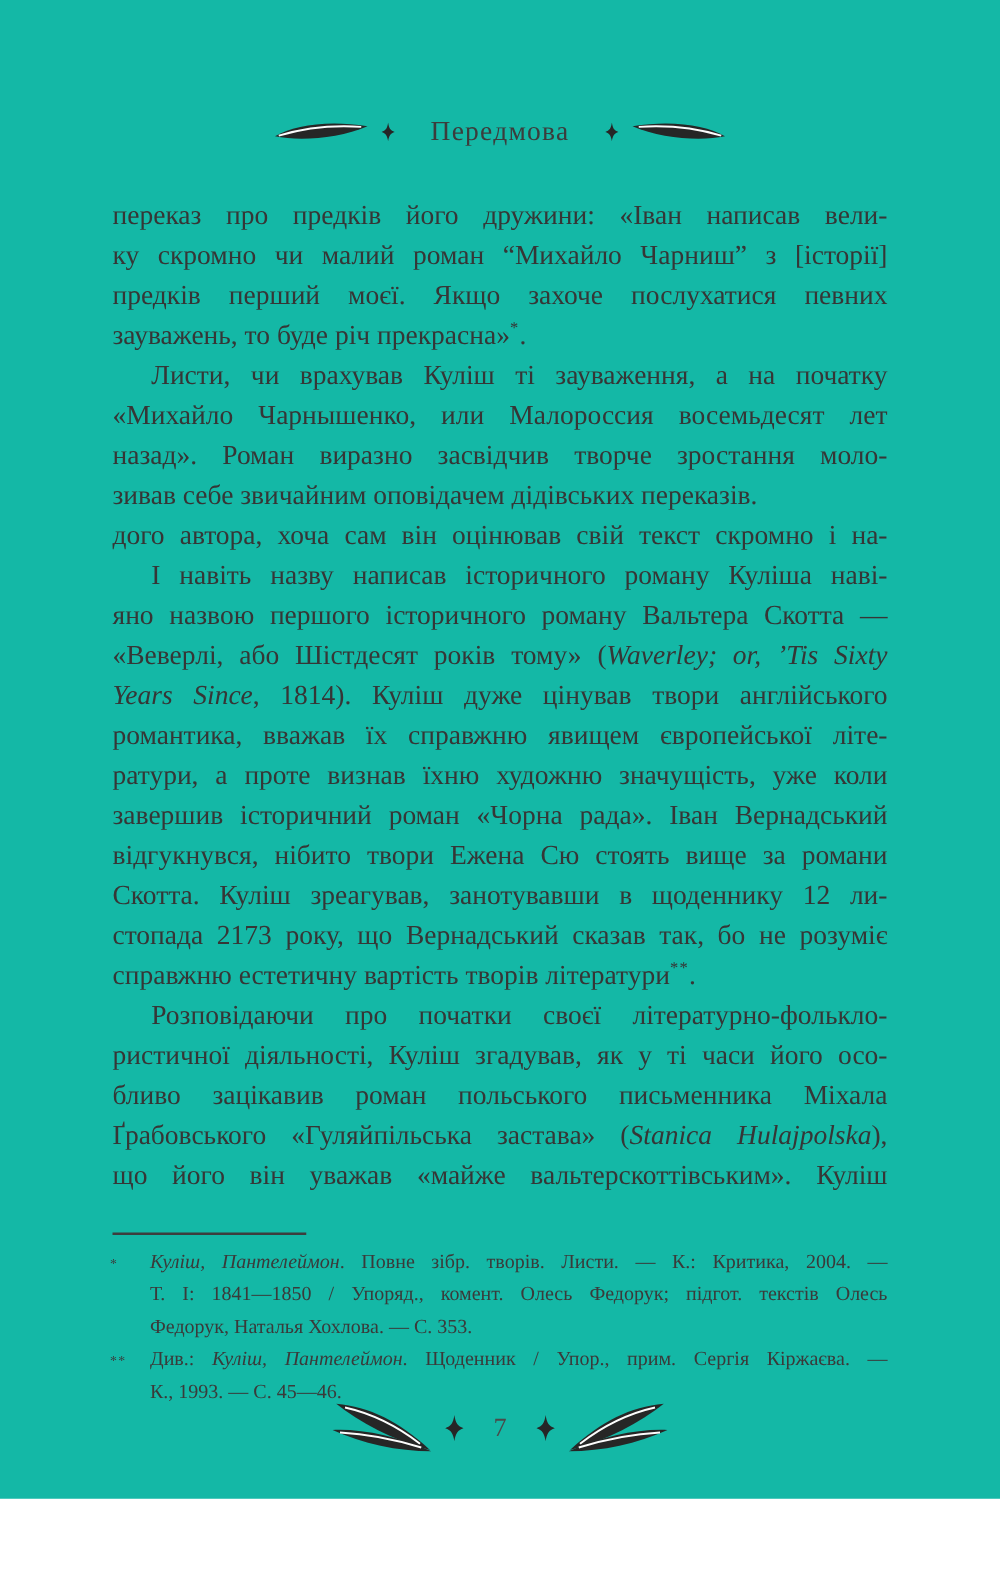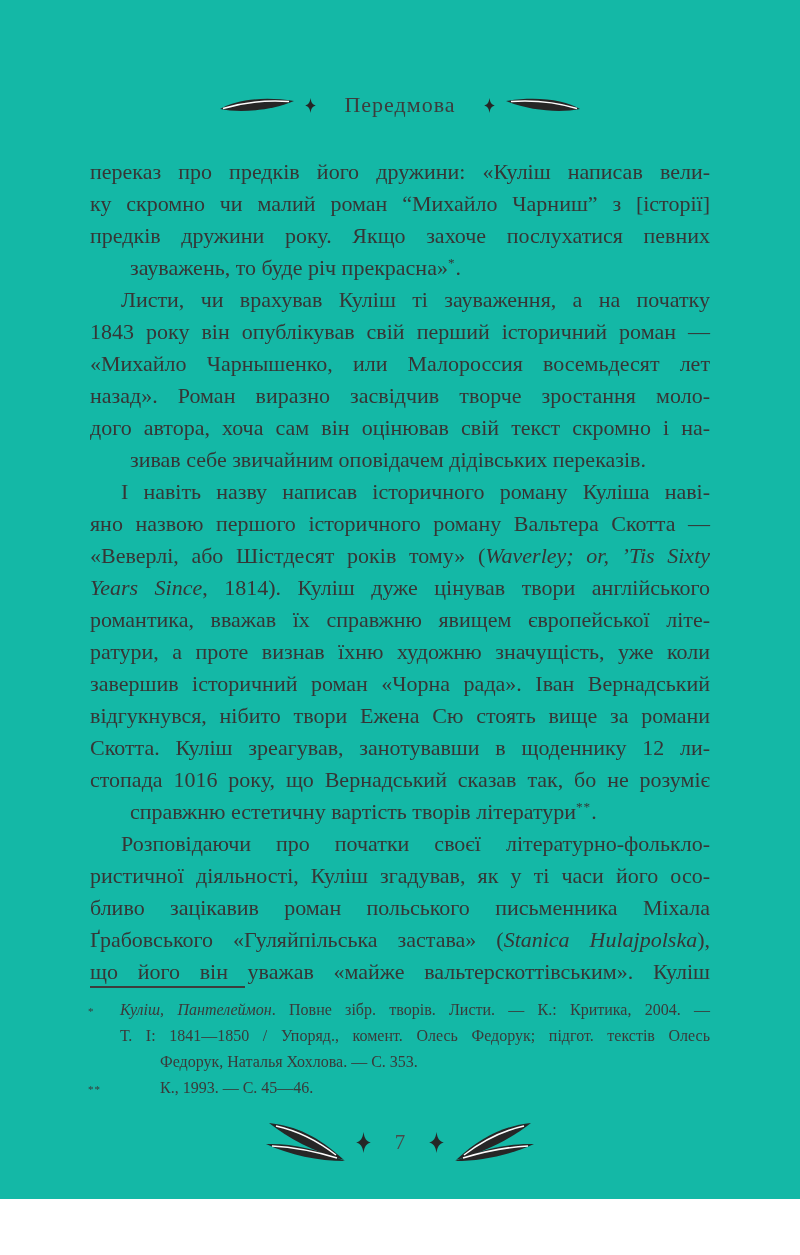--- a/index.html
+++ b/index.html
@@ -30,21 +30,21 @@
   
   .body-text {
     position: absolute; top: 156px; left: 90px; width: 620px;
     font-size: 22px; line-height: 32px; color: #363636;
   }
   .line {
     text-align: justify;
     text-align-last: justify;
     text-justify: inter-word;
   }
-  .line.no-justify { text-align-last: auto; margin-left: 40px; }
+  .line.no-justify { text-align-last: auto; }
   .line.indent { text-indent: 31px; }
   .line i { font-style: italic; }
   .sup {
     font-size: 60%;
     vertical-align: super;
     line-height: 0;
     letter-spacing: 1px;
   }
   
   .footnotes {
@@ -97,44 +97,43 @@
     <span class="orn flip">
       <svg width="76" height="18" viewBox="0 0 76 18" xmlns="http://www.w3.org/2000/svg">
         <path d="M1 13 C 16 4, 44 0, 75 5 C 52 15, 20 17, 1 13 Z" fill="#262626"></path>
         <path d="M4 12.5 C 24 6.5, 48 4, 70 5.5" fill="none" stroke="#fcfcfc" stroke-width="1.5"></path>
       </svg>
     </span>
   </div>
 
   <div class="body-text">
       <div class="paragraph">
-        <div class="line"><span>переказ про предків його дружини: «Куліш написав вели-</span></div>
+        <div class="line"><span>переказ про предків його дружини: «Іван написав вели-</span></div>
         <div class="line"><span>ку скромно чи малий роман “Михайло Чарниш” з [історії]</span></div>
-        <div class="line"><span>предків дружини року. Якщо захоче послухатися певних</span></div>
+        <div class="line"><span>предків перший моєї. Якщо захоче послухатися певних</span></div>
         <div class="line no-justify"><span>зауважень, то буде річ прекрасна»</span><span class="sup">*</span><span>.</span></div>
       </div>
       <div class="paragraph">
         <div class="line indent"><span>Листи, чи врахував Куліш ті зауваження, а на початку</span></div>
-        <div class="line"><span>1843 року він опублікував свій перший історичний роман —</span></div>
         <div class="line"><span>«Михайло Чарнышенко, или Малороссия восемьдесят лет</span></div>
         <div class="line"><span>назад». Роман виразно засвідчив творче зростання моло-</span></div>
+        <div class="line no-justify"><span>зивав себе звичайним оповідачем дідівських переказів.</span></div>
         <div class="line"><span>дого автора, хоча сам він оцінював свій текст скромно і на-</span></div>
-        <div class="line no-justify"><span>зивав себе звичайним оповідачем дідівських переказів.</span></div>
       </div>
       <div class="paragraph">
         <div class="line indent"><span>І навіть назву написав історичного роману Куліша наві-</span></div>
         <div class="line"><span>яно назвою першого історичного роману Вальтера Скотта —</span></div>
         <div class="line"><span>«Веверлі, або Шістдесят років тому» (</span><i>Waverley; or, ’Tis Sixty</i></div>
         <div class="line"><i>Years Since</i><span>, 1814). Куліш дуже цінував твори англійського</span></div>
         <div class="line"><span>романтика, вважав їх справжню явищем європейської літе-</span></div>
         <div class="line"><span>ратури, а проте визнав їхню художню значущість, уже коли</span></div>
         <div class="line"><span>завершив історичний роман «Чорна рада». Іван Вернадський</span></div>
         <div class="line"><span>відгукнувся, нібито твори Ежена Сю стоять вище за романи</span></div>
         <div class="line"><span>Скотта. Куліш зреагував, занотувавши в щоденнику 12 ли-</span></div>
-        <div class="line"><span>стопада 1016 року, що Вернадський сказав так, бо не розуміє</span></div>
+        <div class="line"><span>стопада 2173 року, що Вернадський сказав так, бо не розуміє</span></div>
         <div class="line no-justify"><span>справжню естетичну вартість творів літератури</span><span class="sup">**</span><span>.</span></div>
       </div>
       <div class="paragraph">
         <div class="line indent"><span>Розповідаючи про початки своєї літературно-фолькло-</span></div>
         <div class="line"><span>ристичної діяльності, Куліш згадував, як у ті часи його осо-</span></div>
         <div class="line"><span>бливо зацікавив роман польського письменника Міхала</span></div>
         <div class="line"><span>Ґрабовського «Гуляйпільська застава» (</span><i>Stanica Hulajpolska</i><span>),</span></div>
         <div class="line"><span>що його він уважав «майже вальтерскоттівським». Куліш</span></div>
       </div>
     </div>
@@ -143,20 +142,21 @@
     <div class="fn-rule"></div>
     <div>
         <div class="footnote">
           <span class="fn-marker">*</span>
           <div class="line"><i>Куліш, Пантелеймон</i><span>. Повне зібр. творів. Листи. — К.: Критика, 2004. —</span></div>
           <div class="line"><span>Т. І: 1841—1850 / Упоряд., комент. Олесь Федорук; підгот. текстів Олесь</span></div>
           <div class="line no-justify"><span>Федорук, Наталья Хохлова. — С. 353.</span></div>
         </div>
         <div class="footnote">
           <span class="fn-marker">**</span>
+          <div class="line"><span>Див.: </span><i>Куліш, Пантелеймон</i><span>. Щоденник / Упор., прим. Сергія Кіржаєва. —</span></div>
           <div class="line no-justify"><span>К., 1993. — С. 45—46.</span></div>
         </div>
       </div>
   </div>
 
   <div class="footer">
     <span class="wing">
       <svg width="82" height="40" viewBox="0 0 82 40" xmlns="http://www.w3.org/2000/svg">
         <path d="M78 38 C 52 14, 30 4, 3 1 C 22 16, 48 30, 78 38 Z" fill="#262626"></path>
         <path d="M70 33 C 48 16, 28 8, 10 4" fill="none" stroke="#fcfcfc" stroke-width="1.5"></path>

